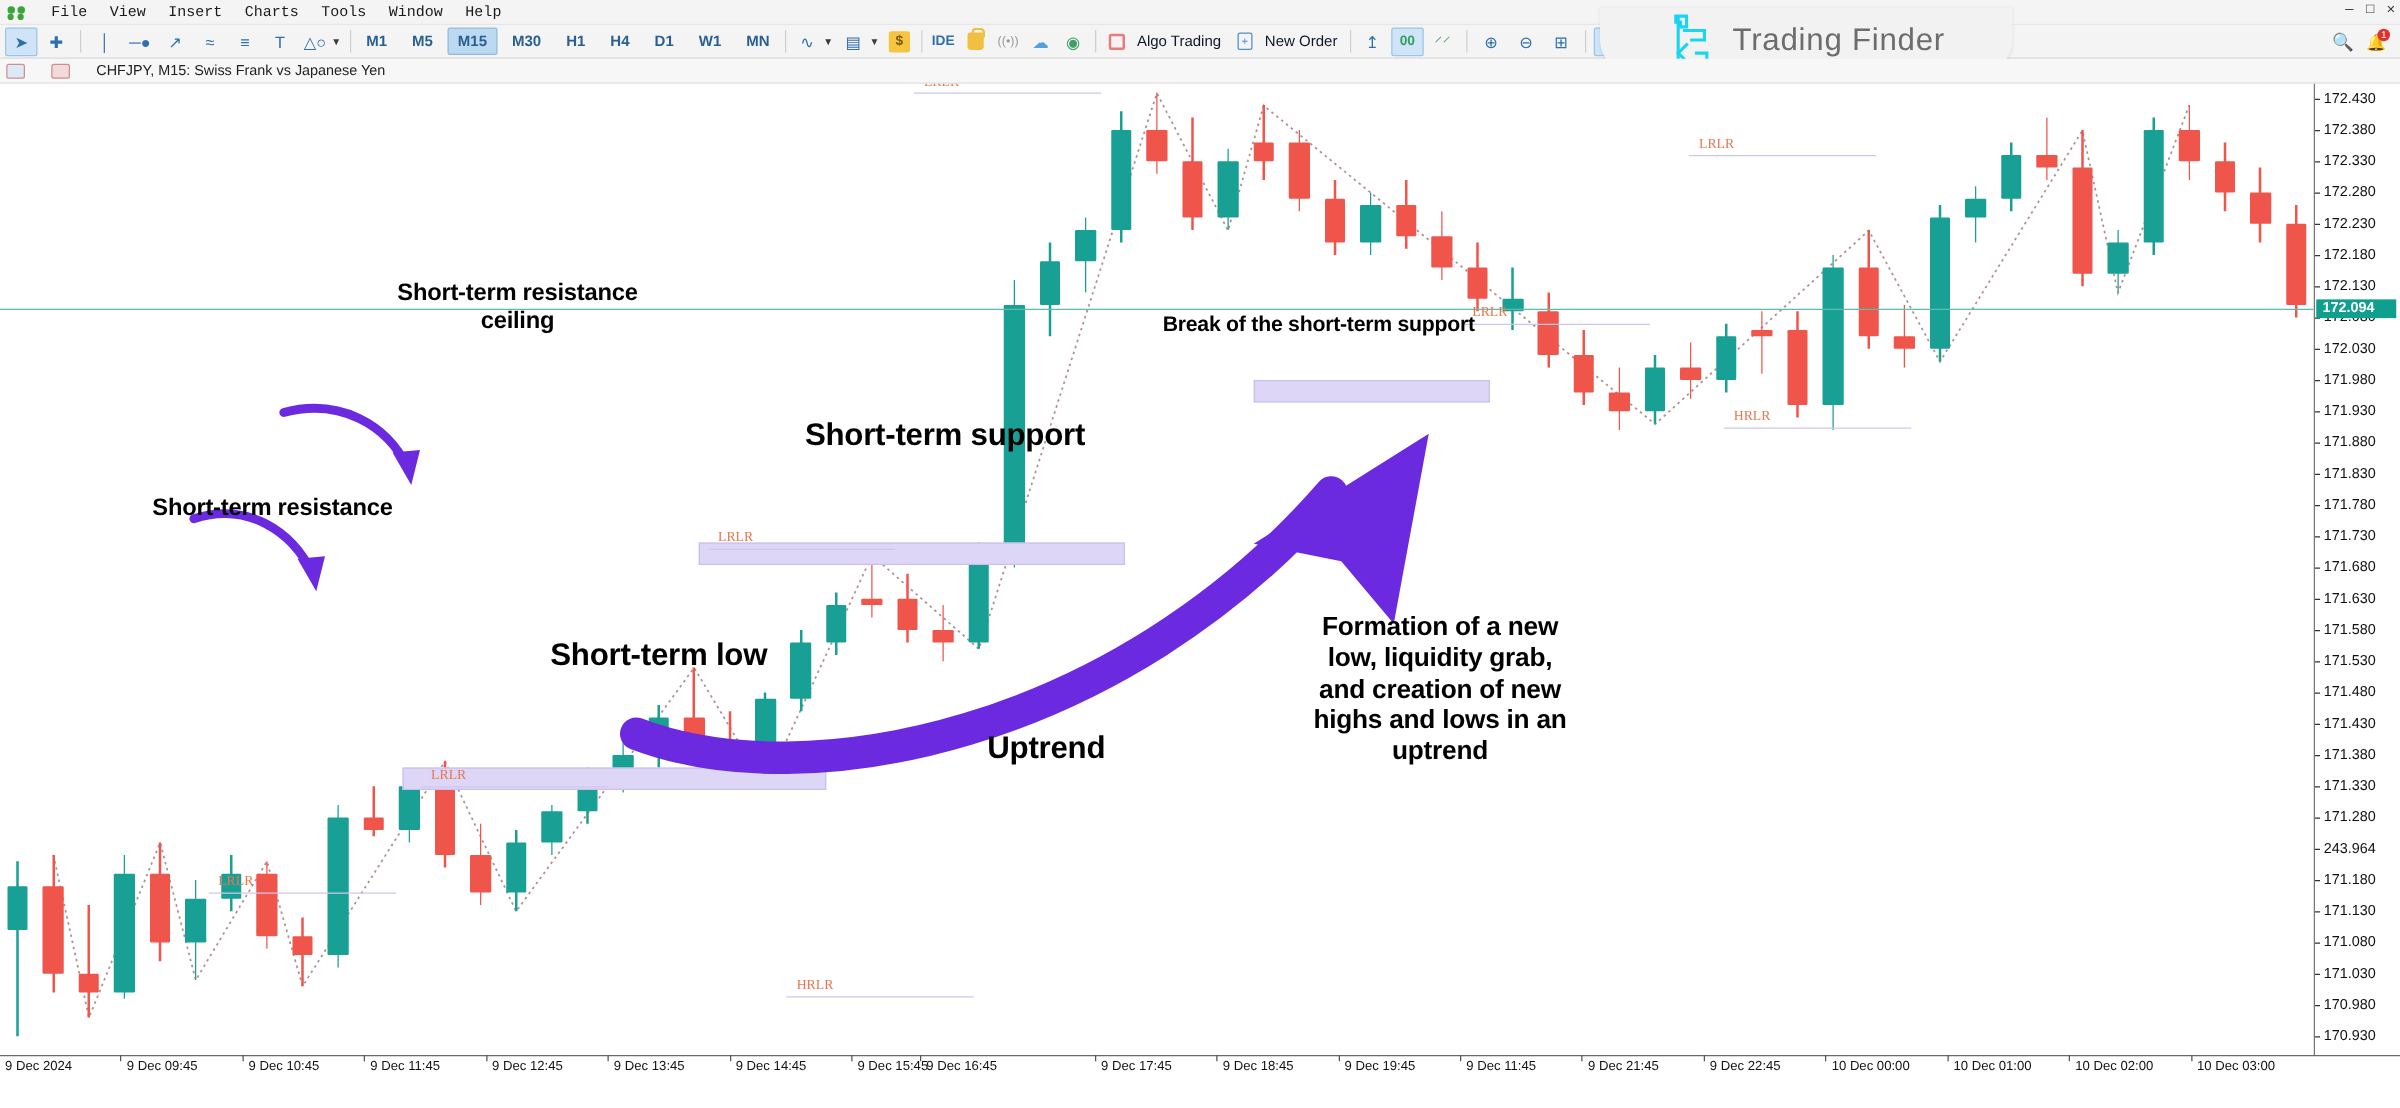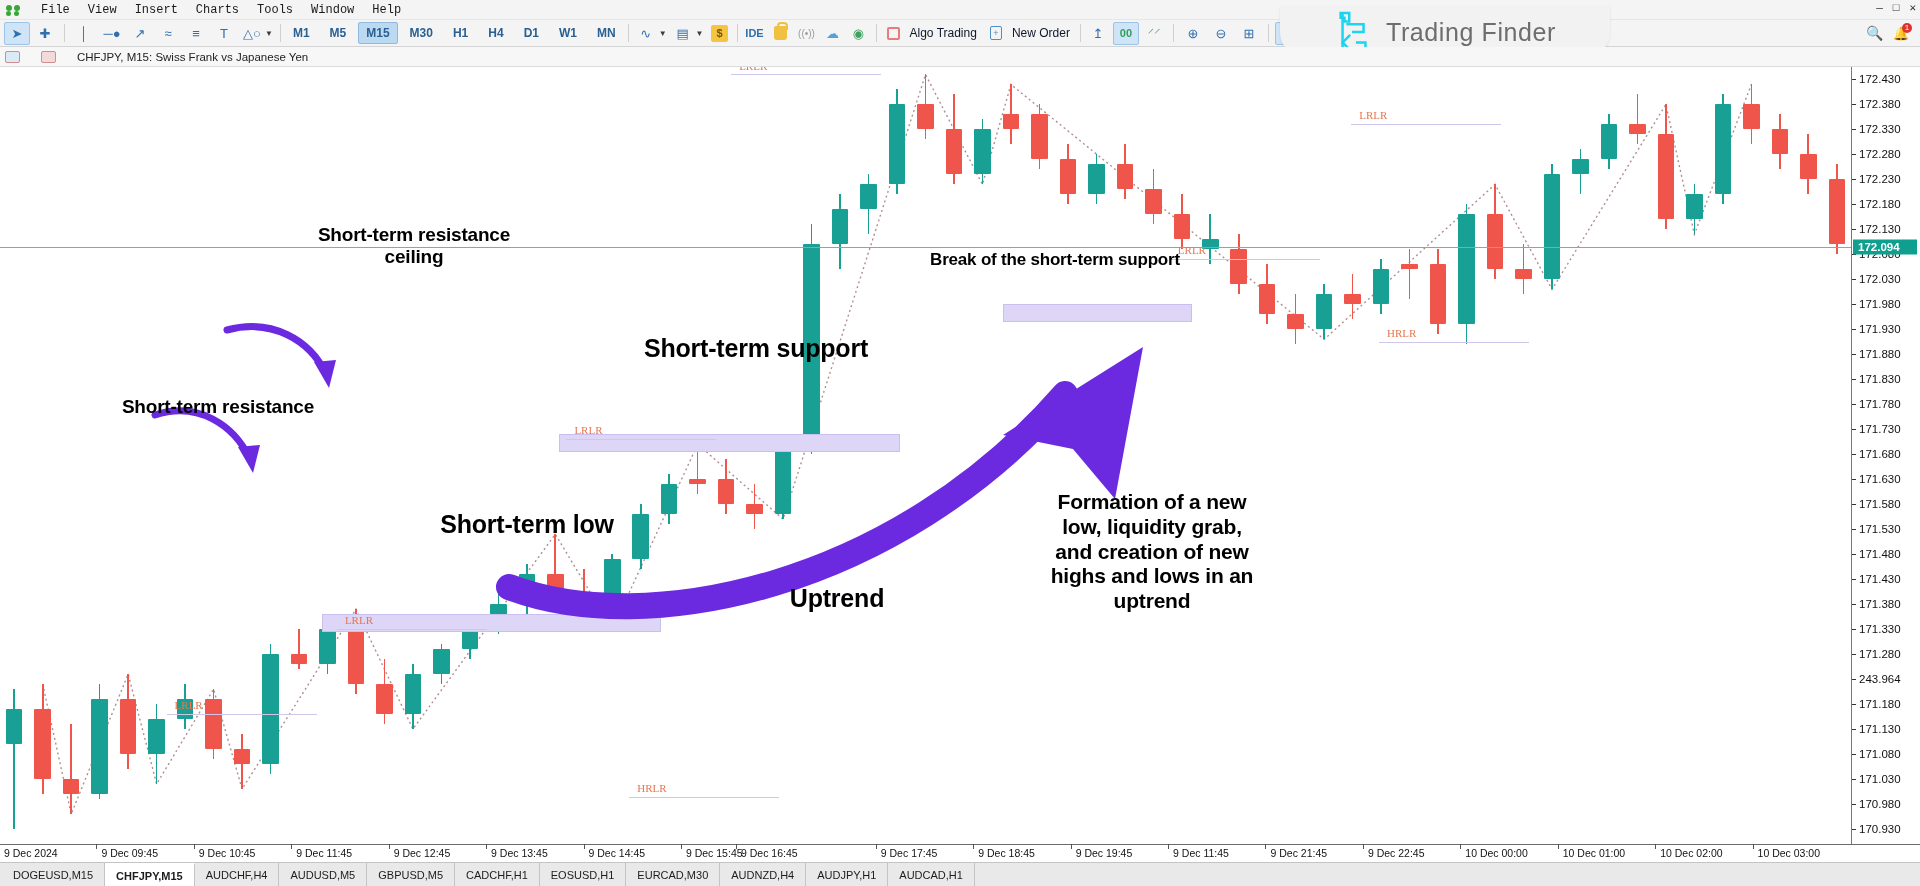--- a/index.html
+++ b/index.html
@@ -669,27 +669,14 @@
         <div class="time-tick" style="left: 1173.05px;">9 Dec 11:45</div>
         <div class="time-tick" style="left: 1270.47px;">9 Dec 21:45</div>
         <div class="time-tick" style="left: 1367.89px;">9 Dec 22:45</div>
         <div class="time-tick" style="left: 1465.32px;">10 Dec 00:00</div>
         <div class="time-tick" style="left: 1562.74px;">10 Dec 01:00</div>
         <div class="time-tick" style="left: 1660.16px;">10 Dec 02:00</div>
         <div class="time-tick" style="left: 1757.58px;">10 Dec 03:00</div>
       </div>
   </div>
 
-  <div class="tabstrip" id="tabstrip">
-      <div class="ctab">DOGEUSD,M15</div>
-      <div class="ctab active">CHFJPY,M15</div>
-      <div class="ctab">AUDCHF,H4</div>
-      <div class="ctab">AUDUSD,M5</div>
-      <div class="ctab">GBPUSD,M5</div>
-      <div class="ctab">CADCHF,H1</div>
-      <div class="ctab">EOSUSD,H1</div>
-      <div class="ctab">EURCAD,M30</div>
-      <div class="ctab">AUDNZD,H4</div>
-      <div class="ctab">AUDJPY,H1</div>
-      <div class="ctab">AUDCAD,H1</div>
-    </div>
 
 </div>
 
 </body></html>

